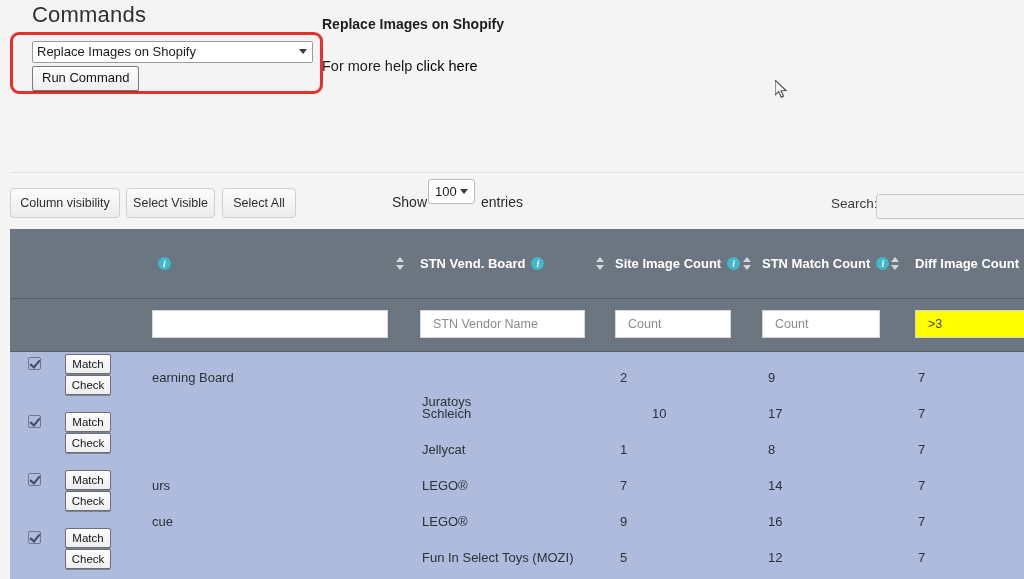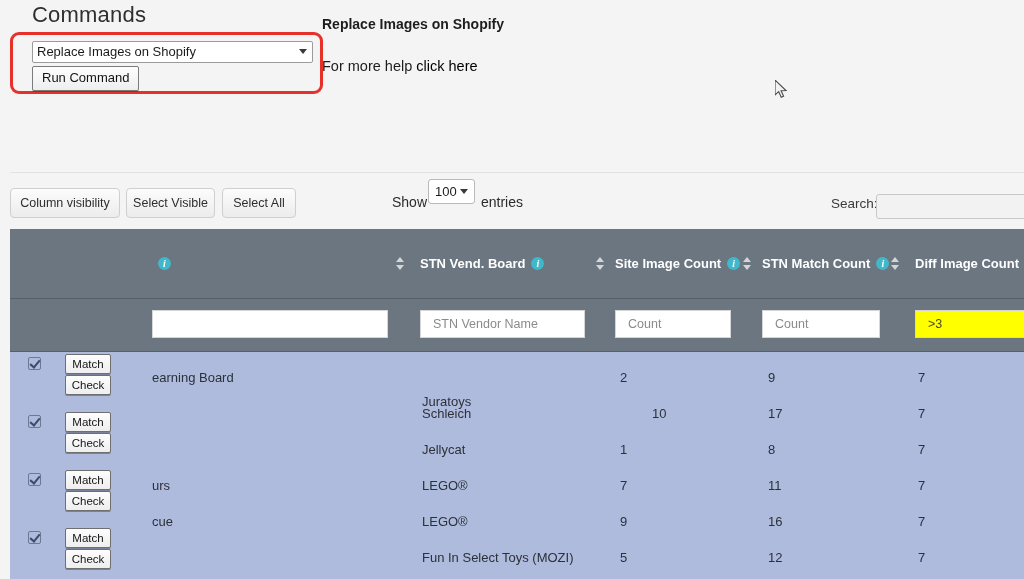--- a/index.html
+++ b/index.html
@@ -336,21 +336,21 @@
         <div class="cell" style="left: 758px; top: 54px;">17</div>
         <div class="cell" style="left: 908px; top: 54px;">7</div>
         <div class="cell" style="left: 142px; top: 90px;"></div>
         <div class="cell" style="left: 412px; top: 90px;">Jellycat</div>
         <div class="cell" style="left: 610px; top: 90px;">1</div>
         <div class="cell" style="left: 758px; top: 90px;">8</div>
         <div class="cell" style="left: 908px; top: 90px;">7</div>
         <div class="cell" style="left: 142px; top: 126px;">urs</div>
         <div class="cell" style="left: 412px; top: 126px;">LEGO®</div>
         <div class="cell" style="left: 610px; top: 126px;">7</div>
-        <div class="cell" style="left: 758px; top: 126px;">11</div>
+        <div class="cell" style="left: 758px; top: 126px;">14</div>
         <div class="cell" style="left: 908px; top: 126px;">7</div>
         <div class="cell" style="left: 142px; top: 162px;">cue</div>
         <div class="cell" style="left: 412px; top: 162px;">LEGO®</div>
         <div class="cell" style="left: 610px; top: 162px;">9</div>
         <div class="cell" style="left: 758px; top: 162px;">16</div>
         <div class="cell" style="left: 908px; top: 162px;">7</div>
         <div class="cell" style="left: 142px; top: 198px;"></div>
         <div class="cell" style="left: 412px; top: 198px;">Fun In Select Toys (MOZI)</div>
         <div class="cell" style="left: 610px; top: 198px;">5</div>
         <div class="cell" style="left: 758px; top: 198px;">12</div>

